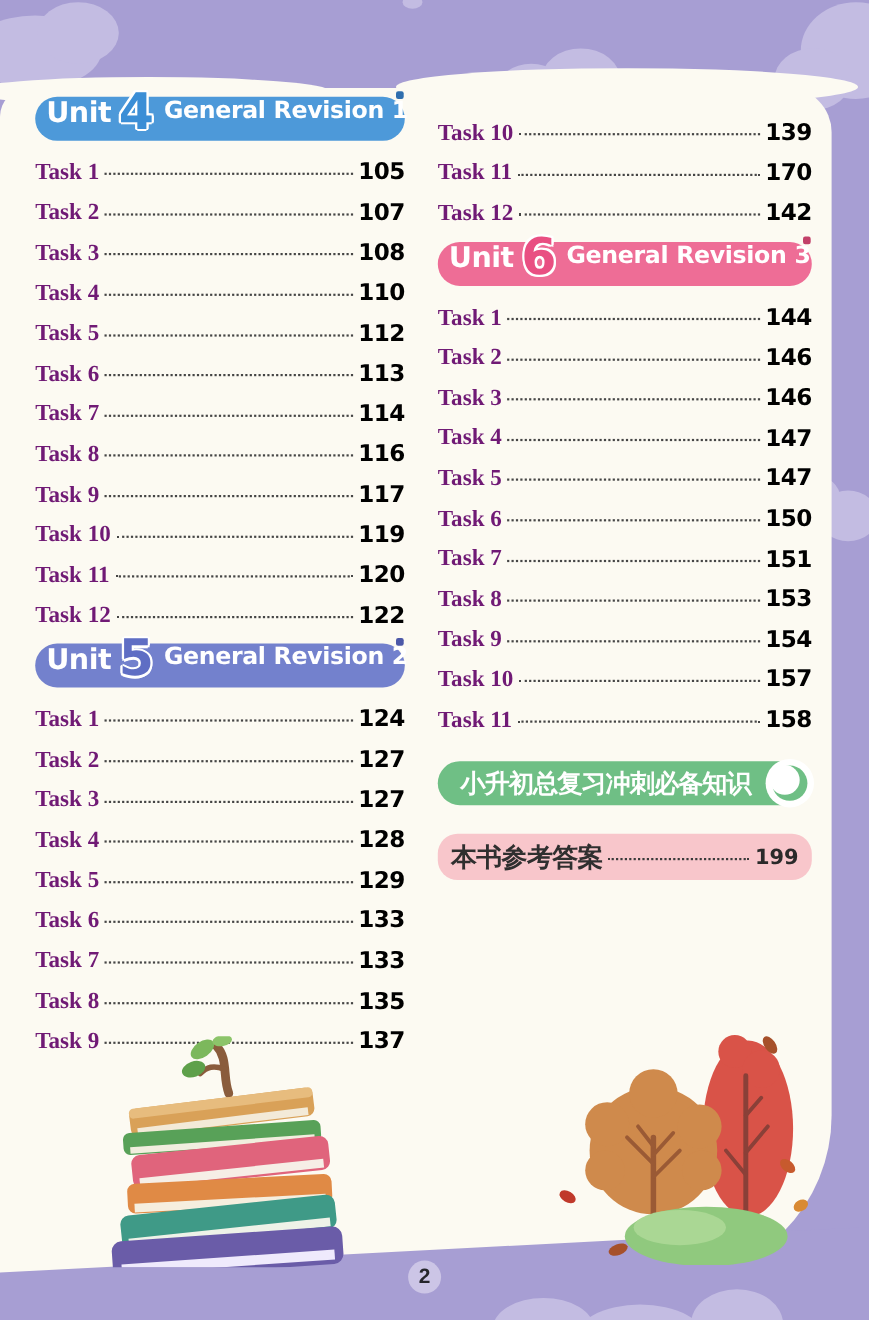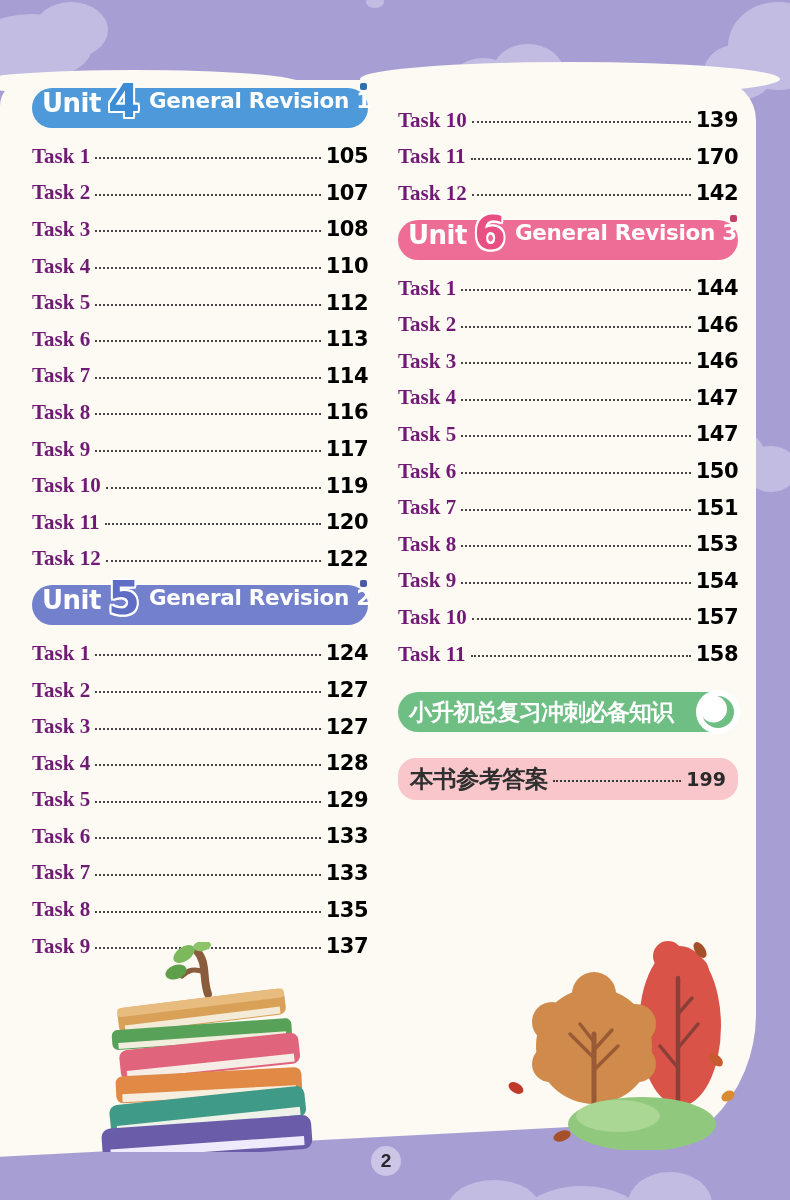--- a/index.html
+++ b/index.html
@@ -55,21 +55,21 @@
   .task-label{font-family:"Liberation Serif",serif;font-weight:bold;font-size:21px;
         color:#701a75;white-space:nowrap;}
   .leader{flex:1;border-bottom:2px dotted #454545;margin:0 5px;height:0;
         transform:translateY(2px);}
   .task-page{font-family:"DejaVu Sans",sans-serif;font-weight:bold;font-size:21px;
         color:#000000;letter-spacing:-.5px;}
 
   
   .special-header{position:relative;height:40px;border-radius:21px;background:#6fbf85;
         display:flex;align-items:center;padding:0 46px 0 11px;color:#fff;
-        margin-top:20px;margin-bottom:12px;}
+        margin-top:20px;margin-bottom:12px;justify-content:center;}
   .special-title{font-weight:bold;font-size:23px;white-space:nowrap;letter-spacing:-1px;}
   .swoosh-circle{position:absolute;right:-3px;top:-3px;width:46px;height:46px;}
 
   .cjk-row{display:flex;align-items:center;height:40px;}
   .cjk-label{font-weight:bold;font-size:23px;color:#3c3c3c;white-space:nowrap;
         letter-spacing:-.5px;}
   .cjk-row .leader{border-bottom-color:#555;}
   .cjk-row .task-page{font-size:21px;color:#333;}
 
   

